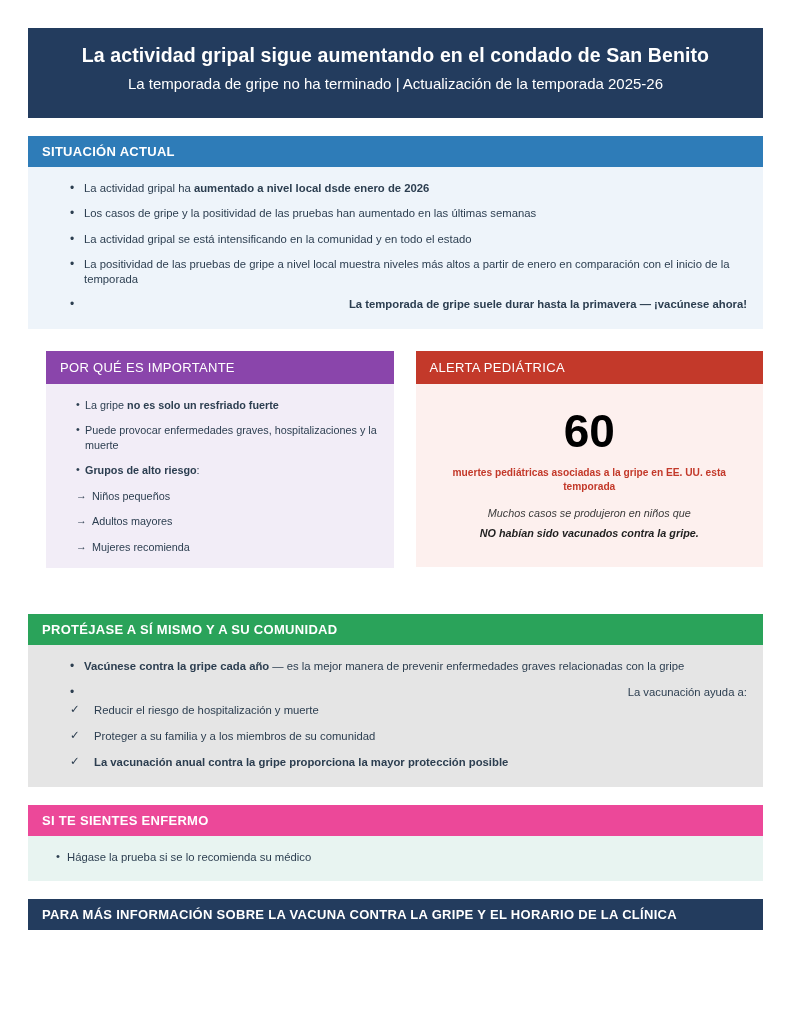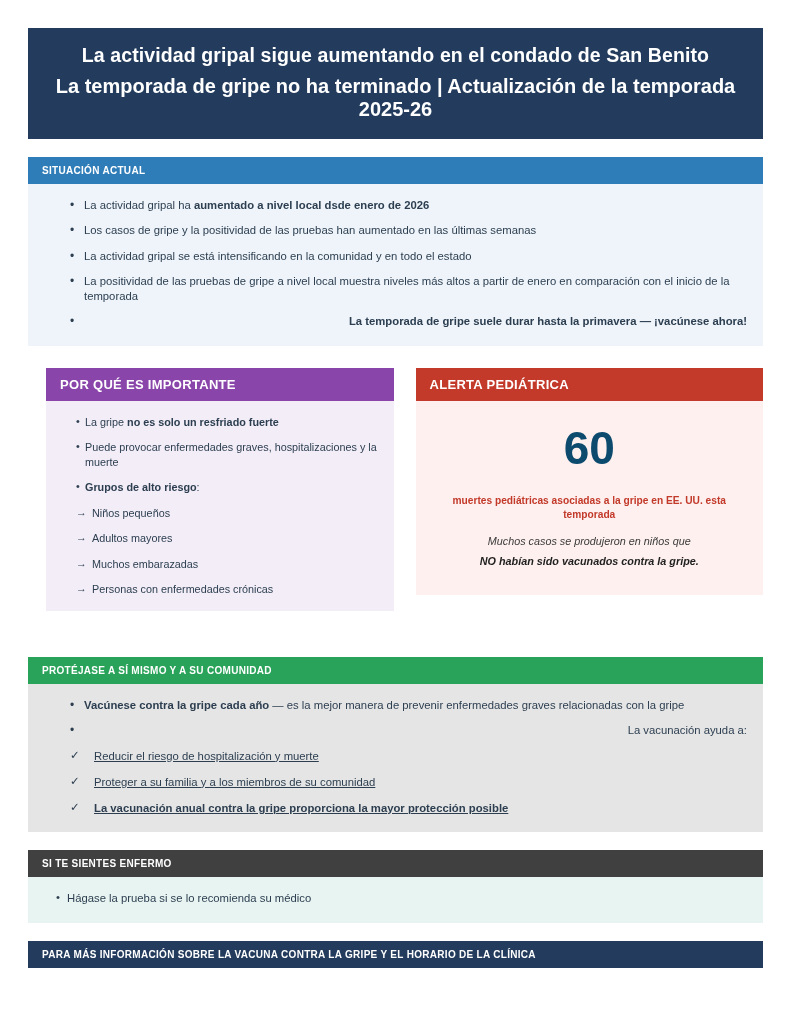--- a/index.html
+++ b/index.html
@@ -29,44 +29,44 @@
     text-align: center;
   }
   .masthead h1 {
     margin: 0 0 8px 0;
     font-size: 19.5px;
     font-weight: bold;
     color: #ffffff;
     letter-spacing: 0.1px;
   }
   .masthead h2 {
-    margin: 0;
-    font-size: 20px;
-    font-weight: bold;
+    margin: 8px;
+    font-size: 15px;
+    font-weight: normal;
     color: #ffffff;
   }
 
   
   .section { margin-top: 18px; }
   .section-header {
     padding: 8px 14px;
-    font-size: 10px;
+    font-size: 13px;
     font-weight: bold;
     color: #ffffff;
     letter-spacing: 0.3px;
   }
   .section-body {
     padding: 14px 16px 16px 16px;
   }
 
   .hdr-blue   { background: #2e7cb8; }
   .body-blue  { background: #eef4fa; }
   .hdr-green  { background: #2aa35a; }
   .body-green { background: #e5e5e5; }
-  .hdr-teal   { background: #404040; }
+  .hdr-teal   { background: #ec4899; }
   .body-teal  { background: #e8f4f1; }
   .hdr-navy   { background: #233c5e; }
   .hdr-purple { background: #8a45ab; }
   .body-purple{ background: #f2edf7; }
   .hdr-red    { background: #c3392a; }
   .body-red   { background: #fdf0ee; }
 
   
   ul.bullets {
     margin: 0;
@@ -85,24 +85,23 @@
     content: "•";
     position: absolute;
     left: 0;
     top: -1px;
     font-size: 12px;
   }
   li b, .b { font-weight: bold; }
 
   
   ul.checks {
-    margin: 10px 0 0 0;
+    margin: 3px 0 0 0;
     padding: 0 0 0 26px;
     list-style: none;
-    text-decoration: underline;
   }
   ul.checks > li {
     position: relative;
     font-size: 11.3px;
     line-height: 1.35;
     margin-bottom: 11px;
     padding-left: 24px;
   }
   ul.checks > li:last-child { margin-bottom: 0; }
   ul.checks > li::before {
@@ -139,21 +138,21 @@
     display: flex;
     gap: 0;
     margin-top: 22px;
   }
   .col-left  { width: 356px; margin-left: 18px; }
   .col-right { width: 356px; margin-left: 22px; }
 
   .panel-header {
     padding: 9px 14px;
     font-size: 13px;
-    font-weight: bold;
+    font-weight: normal;
     color: #ffffff;
     letter-spacing: 0.3px;
   }
   .panel-body { padding: 14px 16px; }
 
   ul.mini {
     margin: 0;
     padding: 0 0 0 14px;
     list-style: none;
   }
@@ -176,23 +175,23 @@
   }
 
   
   .alert-body {
     padding: 16px 12px 22px 12px;
     text-align: center;
   }
   .big-number {
     font-size: 46px;
     font-weight: bold;
-    color: #0c4a6e;
+    color: #000000;
     line-height: 1.1;
-    margin: 6px 0 21px 0;
+    margin: 6px 0 10px 0;
   }
   .alert-caption {
     font-size: 10.2px;
     font-weight: bold;
     color: #c3392a;
     line-height: 1.35;
     margin-bottom: 11px;
   }
   .alert-note {
     font-size: 10.8px;
@@ -233,22 +232,21 @@
 
     <div class="col-left">
       <div class="panel-header hdr-purple">POR QUÉ ES IMPORTANTE</div>
       <div class="panel-body body-purple">
         <ul class="mini">
           <li class="dot"><span>La gripe </span><b>no es solo un resfriado fuerte</b><span></span></li>
           <li class="dot"><span>Puede provocar enfermedades graves, hospitalizaciones y la muerte</span><b></b><span></span></li>
           <li class="dot"><span></span><b>Grupos de alto riesgo</b><span>:</span></li>
           <li class="arrow"><span>Niños pequeños</span></li>
           <li class="arrow"><span>Adultos mayores</span></li>
-          <li class="arrow"><span>Muchos embarazadas</span></li>
-          <li class="arrow"><span>Personas con enfermedades crónicas</span></li>
+          <li class="arrow"><span>Mujeres recomienda</span></li>
         </ul>
       </div>
     </div>
 
     <div class="col-right">
       <div class="panel-header hdr-red">ALERTA PEDIÁTRICA</div>
       <div class="alert-body body-red">
         <div class="big-number">60</div>
         <div class="alert-caption">muertes pediátricas asociadas a la gripe en EE. UU. esta temporada</div>
         <div class="alert-note">Muchos casos se produjeron en niños que</div>

